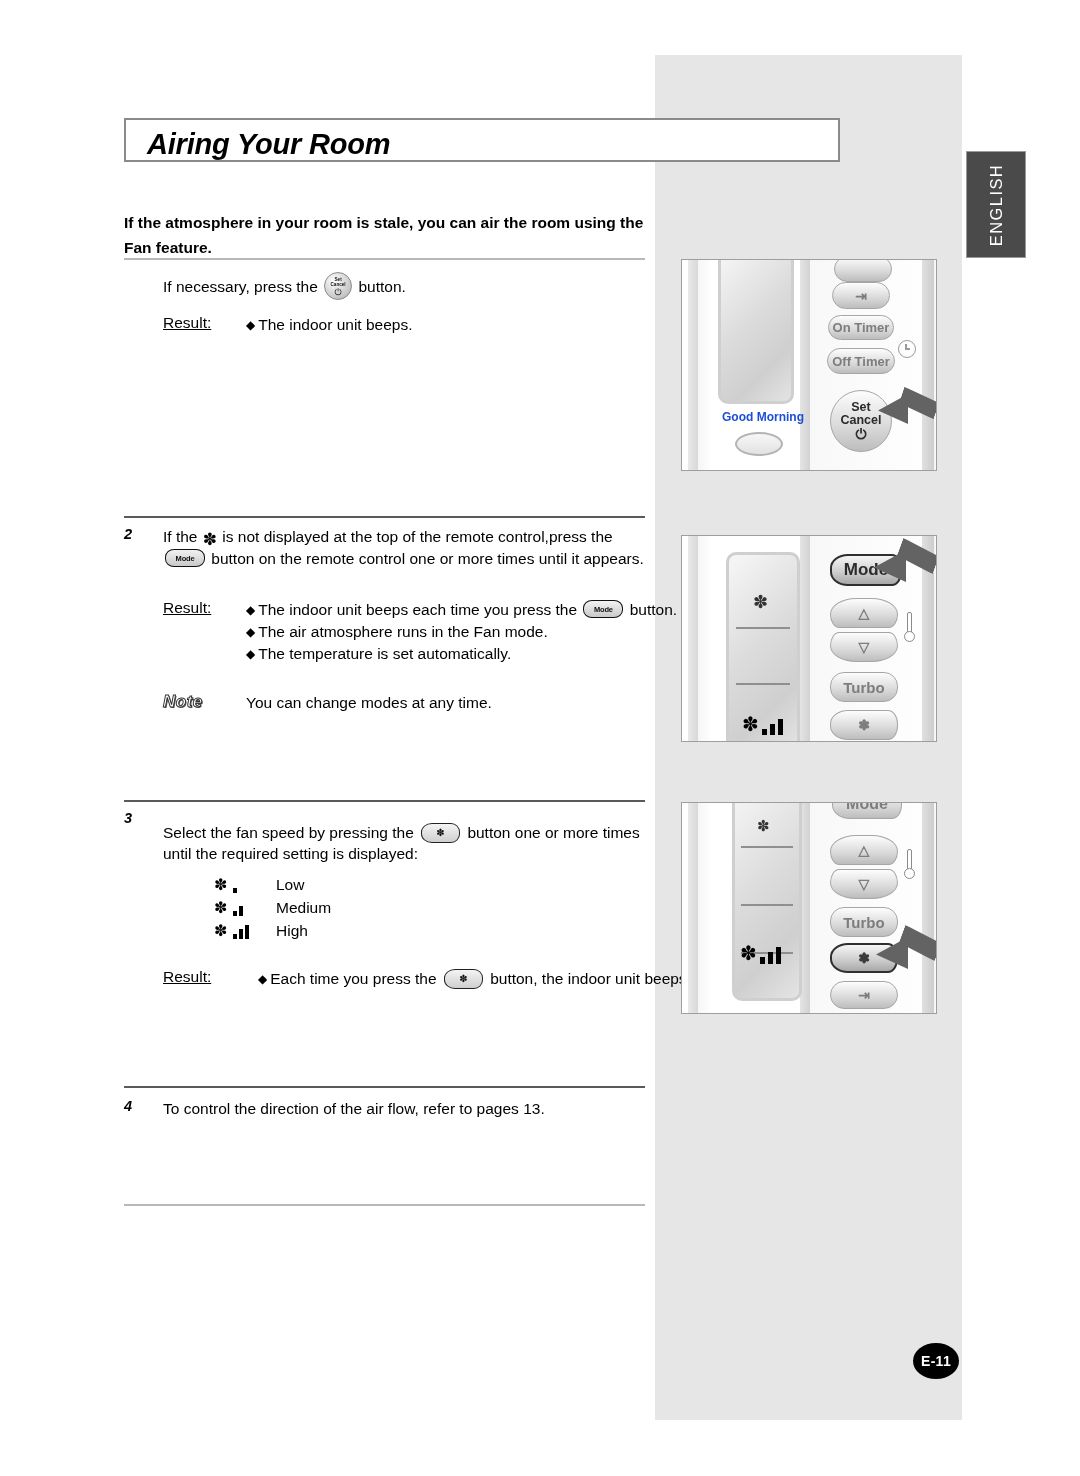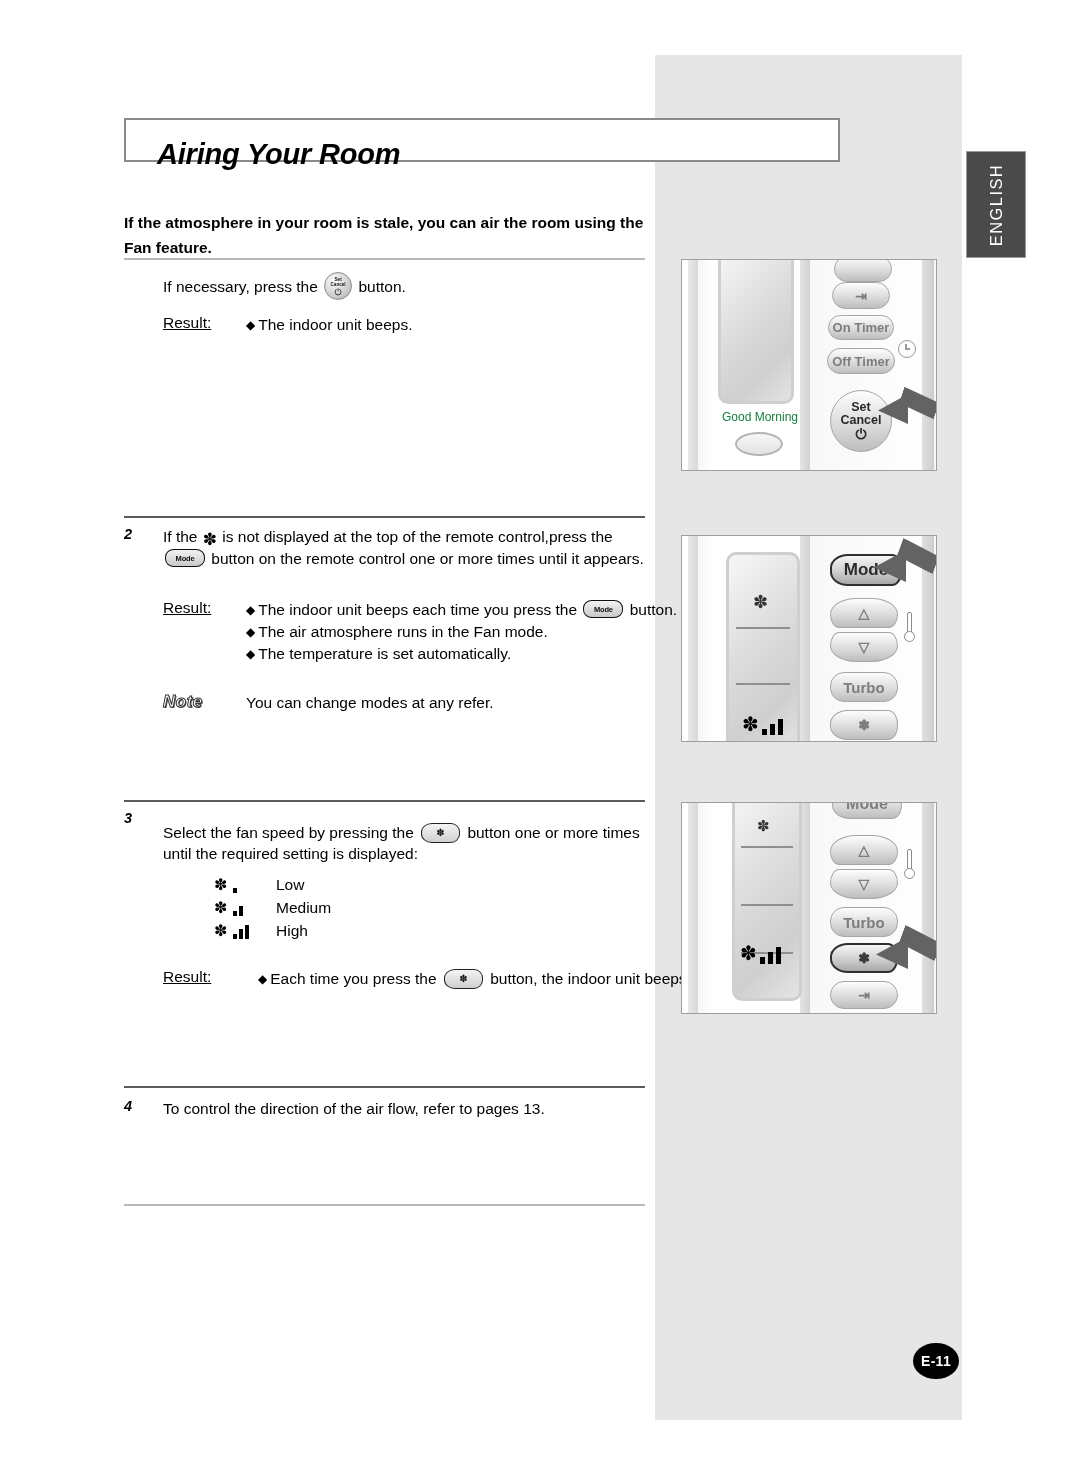--- a/index.html
+++ b/index.html
@@ -69,21 +69,21 @@
     position: absolute;
     left: 124px;
     top: 118px;
     width: 716px;
     height: 44px;
     background: #ffffff;
     border: 2px solid #8a8a8a;
     box-sizing: border-box;
   }
   .title-box h1 {
-    margin: 14px;
+    margin: 4px;
     position: absolute;
     left: 17px;
     top: 50%;
     transform: translateY(-50%);
     font-size: 29px;
     font-style: italic;
     font-weight: bold;
     letter-spacing: -0.2px;
     white-space: nowrap;
   }
@@ -350,22 +350,22 @@
   .rc-btn.dark-edge {
     border: 2px solid #2f2f2f;
     background: linear-gradient(#f6f6f6, #cfcfcf 55%, #a8a8a8);
     color: #3a3a3a;
   }
   .rc-btn .glyph { font-size: 14px; line-height: 1; }
 
   .rc-label {
     position: absolute;
     font-size: 12.5px;
-    color: #15803d;
-    font-weight: normal;
+    color: #1d4ed8;
+    font-weight: bold;
     white-space: nowrap;
   }
 
   .rc-arrow {
     position: absolute;
     width: 0; height: 0;
   }
   .arrow-shape {
     position: absolute;
     background: #636363;
@@ -484,21 +484,21 @@
     <span class="bullet-row">
       <span class="dia">◆</span><span>The indoor unit beeps each time you press the</span>
       <span class="btn-pill"></span>
       <span>button.</span>
     </span>
     <span class="bullet-row"><span class="dia">◆</span><span>The air atmosphere runs in the Fan mode.</span></span>
     <span class="bullet-row"><span class="dia">◆</span><span>The temperature is set automatically.</span></span>
   </div>
 
   <div class="note-label" style="left:39px; top:166px;">Note</div>
-  <div class="note-text" style="left:122px; top:168px;">You can change modes at any refer.</div>
+  <div class="note-text" style="left:122px; top:168px;">You can change modes at any time.</div>
 </div>
 
 <div class="step" style="left:124px; top:810px; width:530px;">
   <div class="step-num">3</div>
   <div class="step-body" style="width:495px;margin-top:12px;">
     <span>Select the fan speed by pressing the</span>
     <span class="btn-fanspeed"><span class="fan">✽</span></span>
     <span>button one or more times</span>
     <br>
     <span>until the required setting is displayed:</span>

